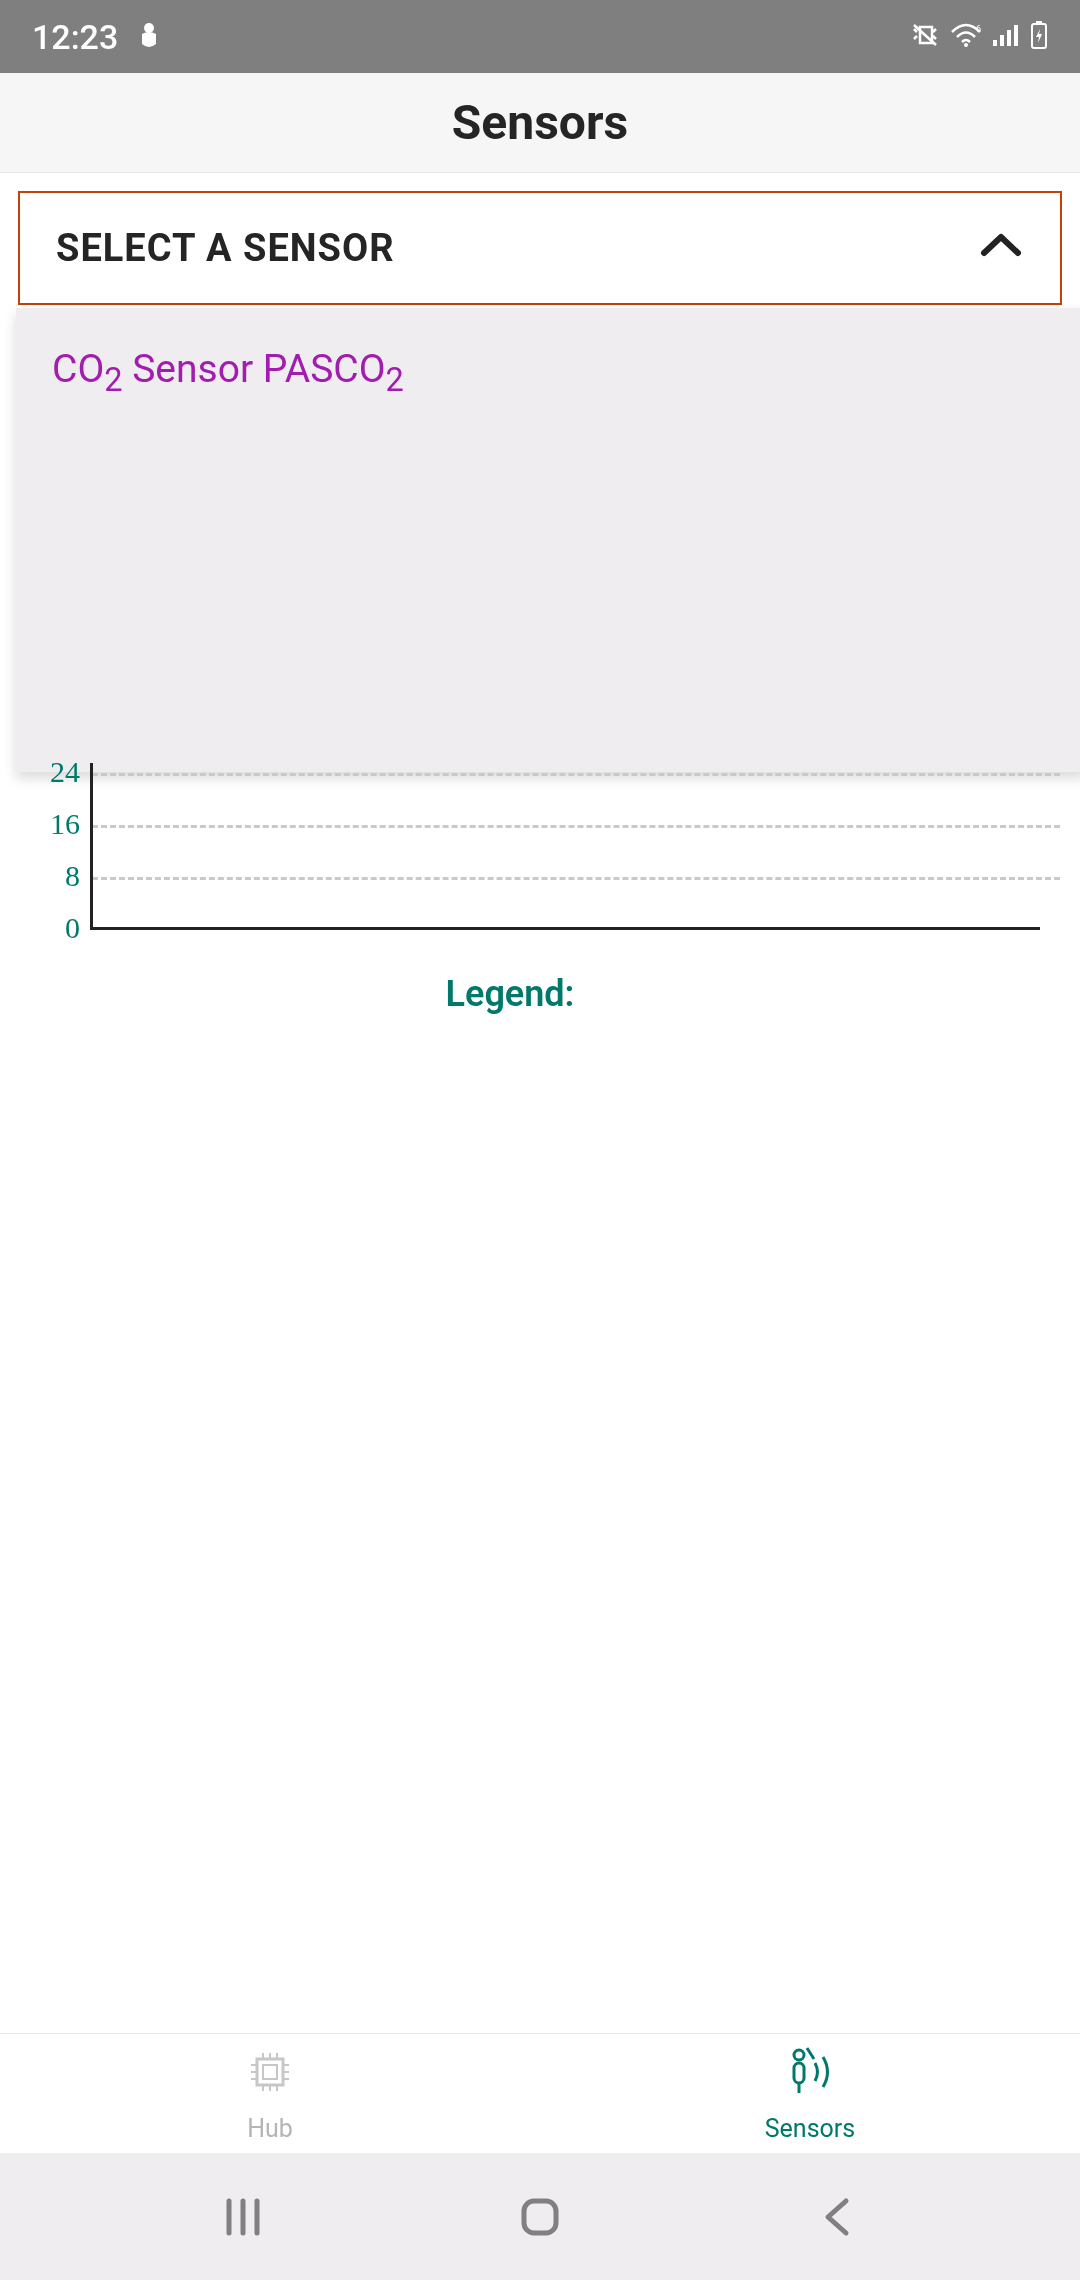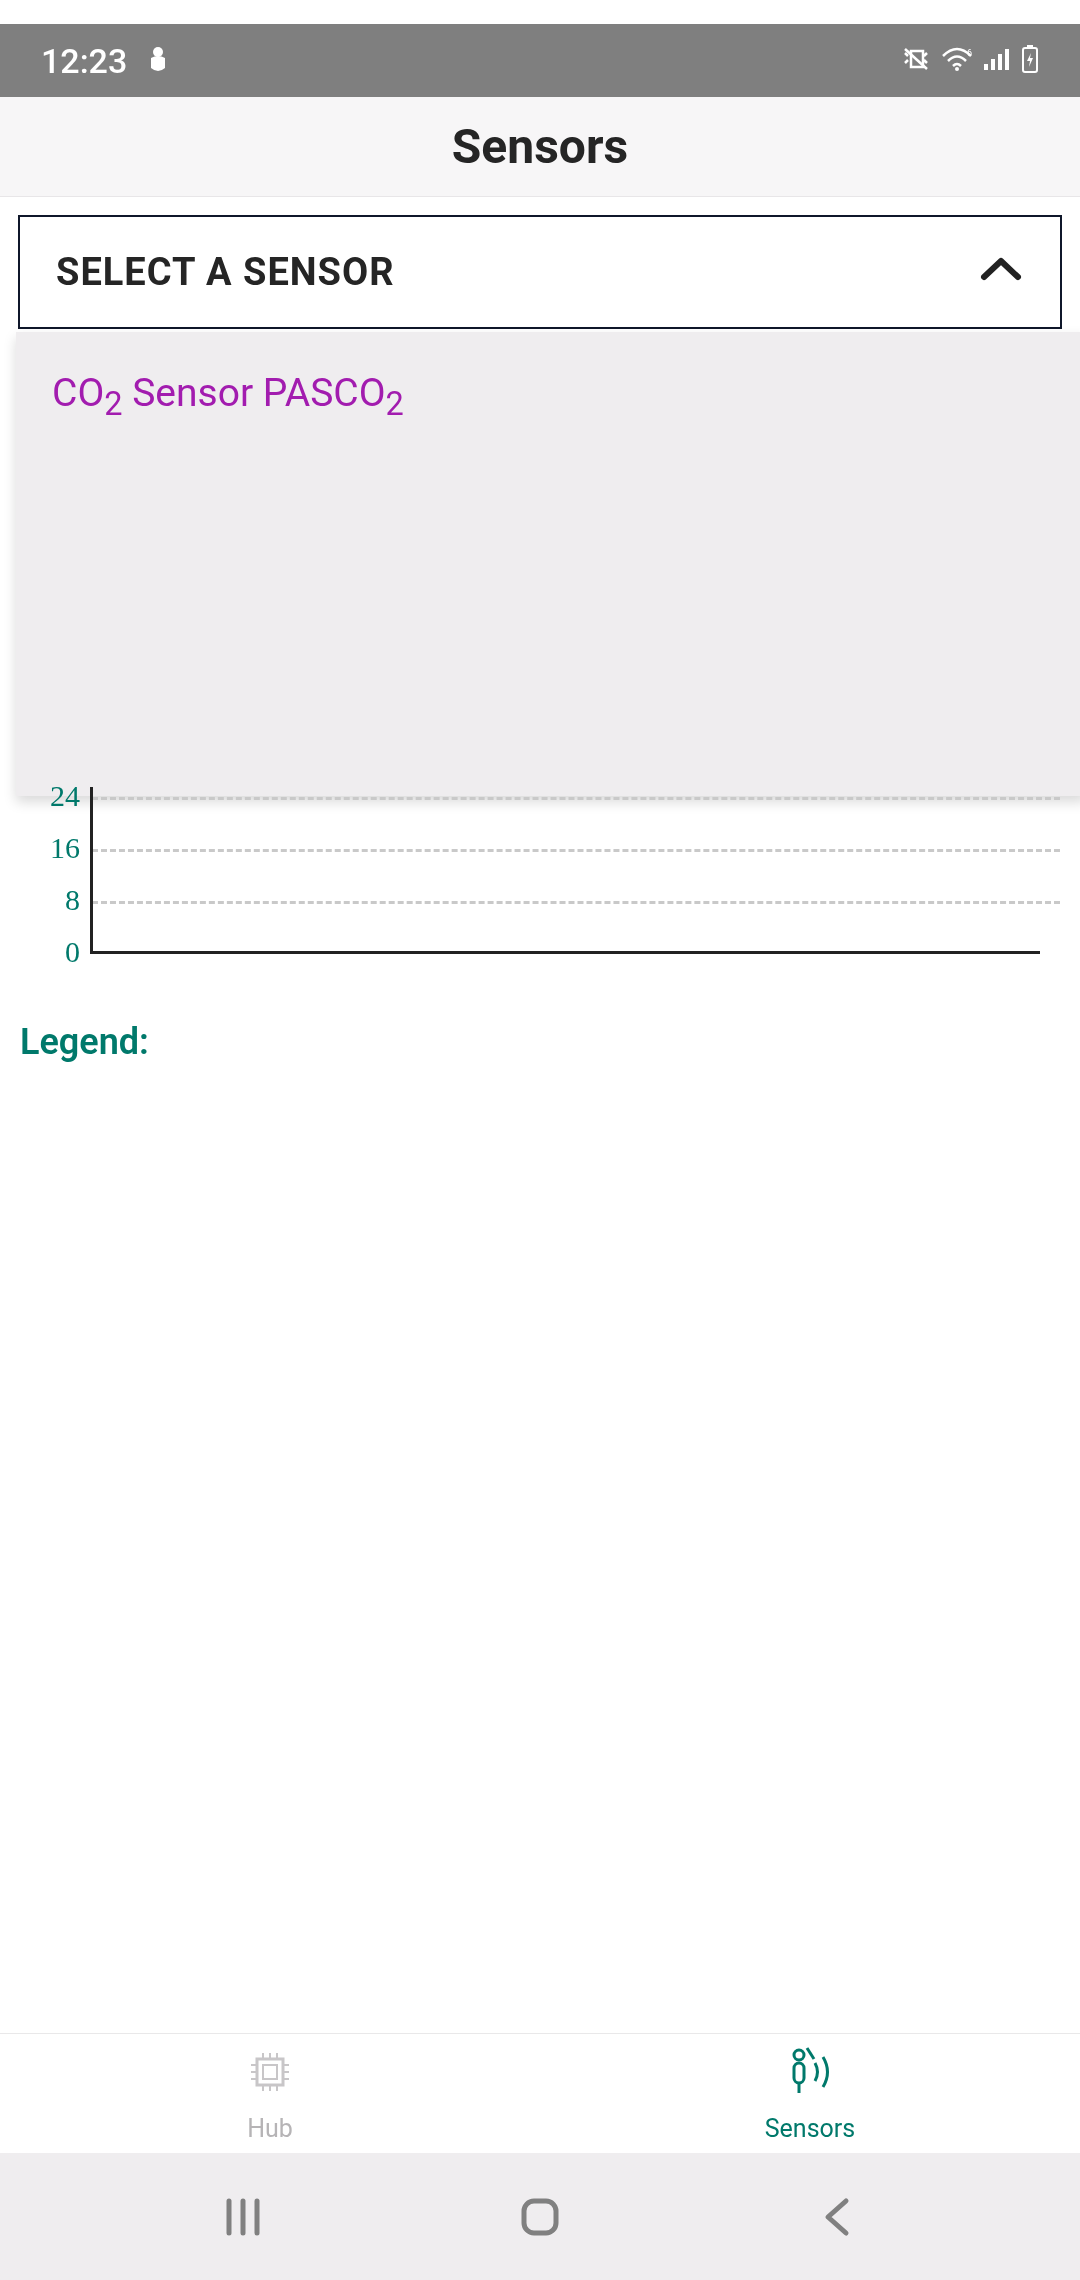--- a/index.html
+++ b/index.html
@@ -1,33 +1,33 @@
 <!DOCTYPE html>
 <html><head>
   <meta charset="utf-8">
   <style>
     * { box-sizing: border-box; margin: 0; padding: 0; }
     html, body { width: 1080px; height: 2280px; font-family: -apple-system, Roboto, sans-serif; overflow: hidden; background: #fff; }
-    .status-bar { height: 73px; background: #7f7f7f; display: flex; align-items: center; justify-content: space-between; padding: 0 41px; color: #fff; margin-top: 24px; }
+    .status-bar { height: 73px; background: #7f7f7f; display: flex; align-items: center; justify-content: space-between; padding: 0 32px; color: #fff; }
     .status-left { display: flex; align-items: center; gap: 18px; }
     .status-time { font-size: 34px; font-weight: 500; }
     .status-right { display: flex; align-items: center; gap: 10px; }
     .header { height: 100px; background: #f7f6f7; display: flex; align-items: center; justify-content: center; border-bottom: 1px solid #e8e6e8; }
     .page-title { font-size: 48px; font-weight: 700; color: #252525; }
     .content { padding: 18px 18px 0 18px; position: relative; }
-    .select-trigger { background: #fff; border: 2px solid #0f172a; height: 114px; display: flex; align-items: center; justify-content: space-between; padding: 0 36px; cursor: pointer; }
+    .select-trigger { background: #fff; border: 2px solid #c2410c; height: 114px; display: flex; align-items: center; justify-content: space-between; padding: 0 36px; cursor: pointer; }
     .select-label { font-size: 38px; font-weight: 700; color: #252525; letter-spacing: 1px; }
     .chevron { display: inline-block; }
     .dropdown-panel { position: absolute; left: 16px; right: -6px; top: 135px; background: #efedef; box-shadow: 0 6px 12px rgba(0,0,0,0.15); height: 464px; padding: 38px 36px; }
     .dropdown-option { font-size: 39px; color: #a21caf; font-weight: 400; }
     .chart-area { position: absolute; left: 20px; right: 20px; top: 600px; }
     .tick { position: absolute; left: 0; width: 60px; text-align: right; font-size: 30px; color: #00796b; font-weight: 500; font-family: Liberation Serif, serif; }
     .gridline { position: absolute; left: 72px; right: 0; border-top: 3px dashed #c9c9c9; height: 0; }
     .axis-line { position: absolute; background: #222; }
-    .legend-label { position: absolute; left: 0; right: 60px; top: 200px; text-align: left; font-size: 36px; color: #00796b; font-weight: 600; margin-top: 24px; }
+    .legend-label { position: absolute; left: 0; right: 60px; top: 200px; text-align: center; font-size: 36px; color: #00796b; font-weight: 600; }
     .bottom-tabs { position: absolute; left: 0; right: 0; bottom: 127px; height: 120px; border-top: 1px solid #e9e8e9; display: flex; background: #fff; }
     .tab { flex: 1; display: flex; flex-direction: column; align-items: center; justify-content: center; gap: 14px; }
     .tab-icon { width: 56px; height: 56px; display: flex; align-items: center; justify-content: center; }
     .tab-label { font-size: 25px; color: #b6b4b6; }
     .tab.active .tab-label { color: #00796b; }
     .system-nav { position: absolute; left: 0; right: 0; bottom: 0; height: 127px; background: #efedef; display: flex; align-items: center; justify-content: space-around; padding: 0 95px; }
     .nav-btn { width: 60px; height: 60px; display: flex; align-items: center; justify-content: center; }
   </style>
 </head>
 <body>

